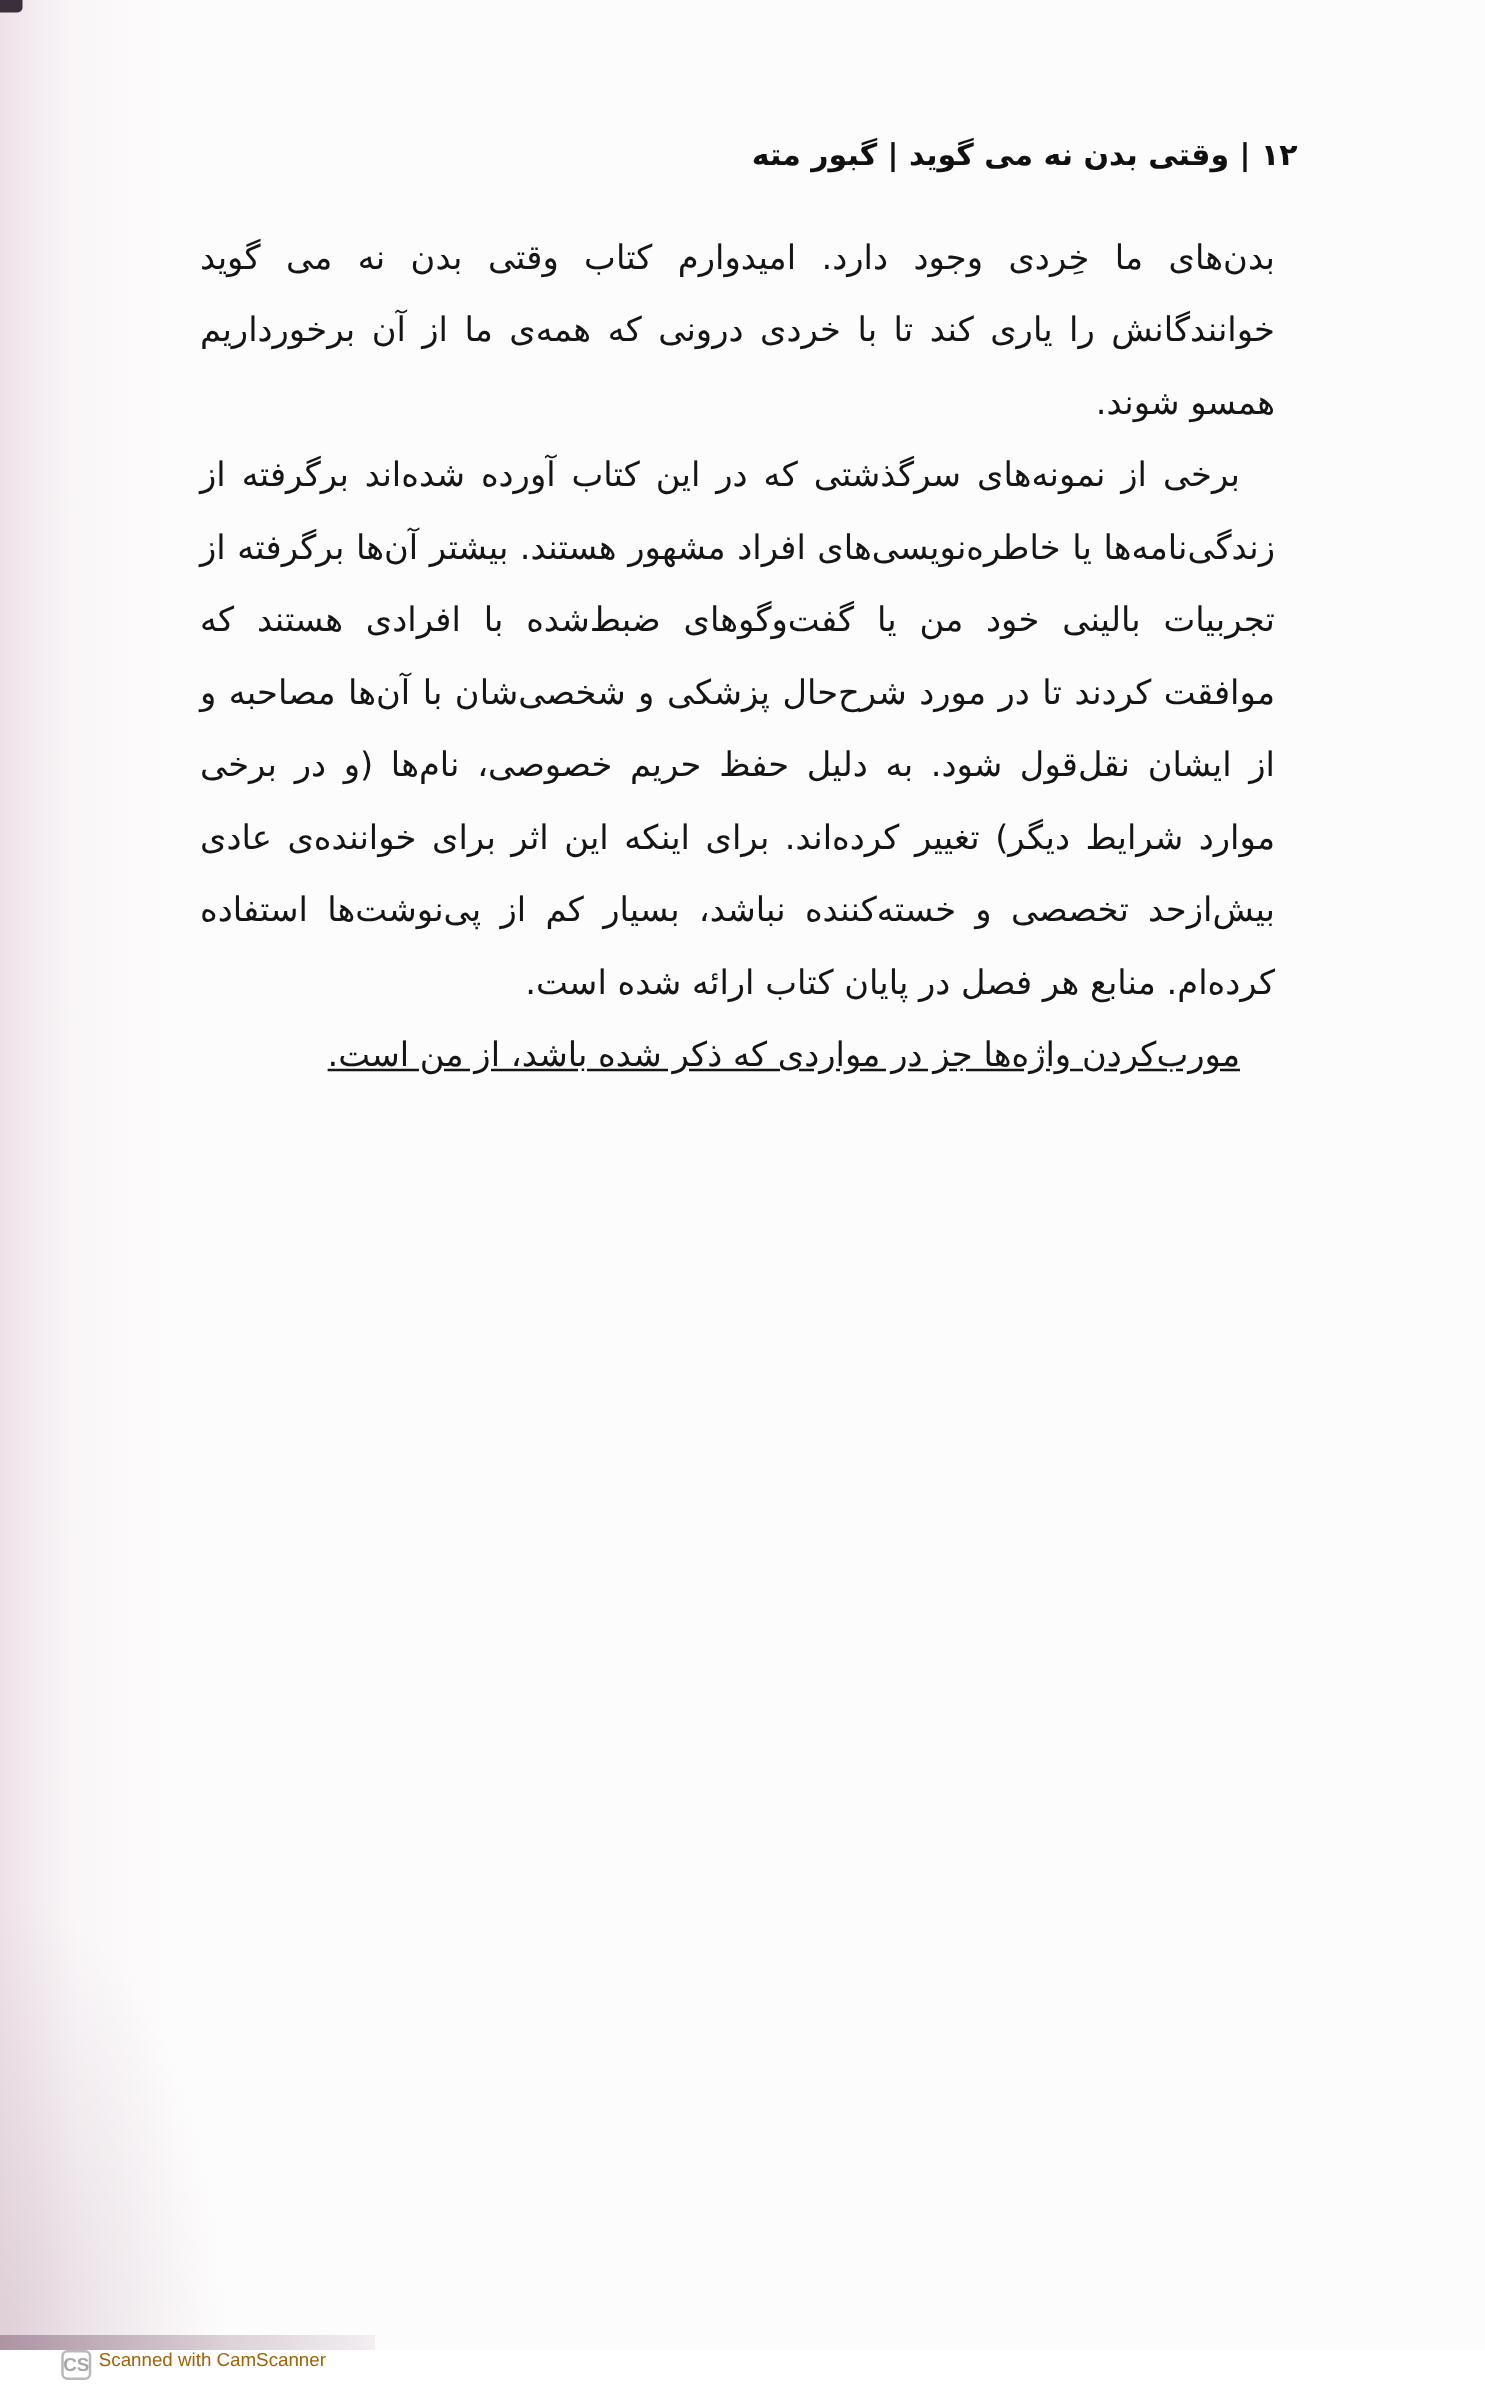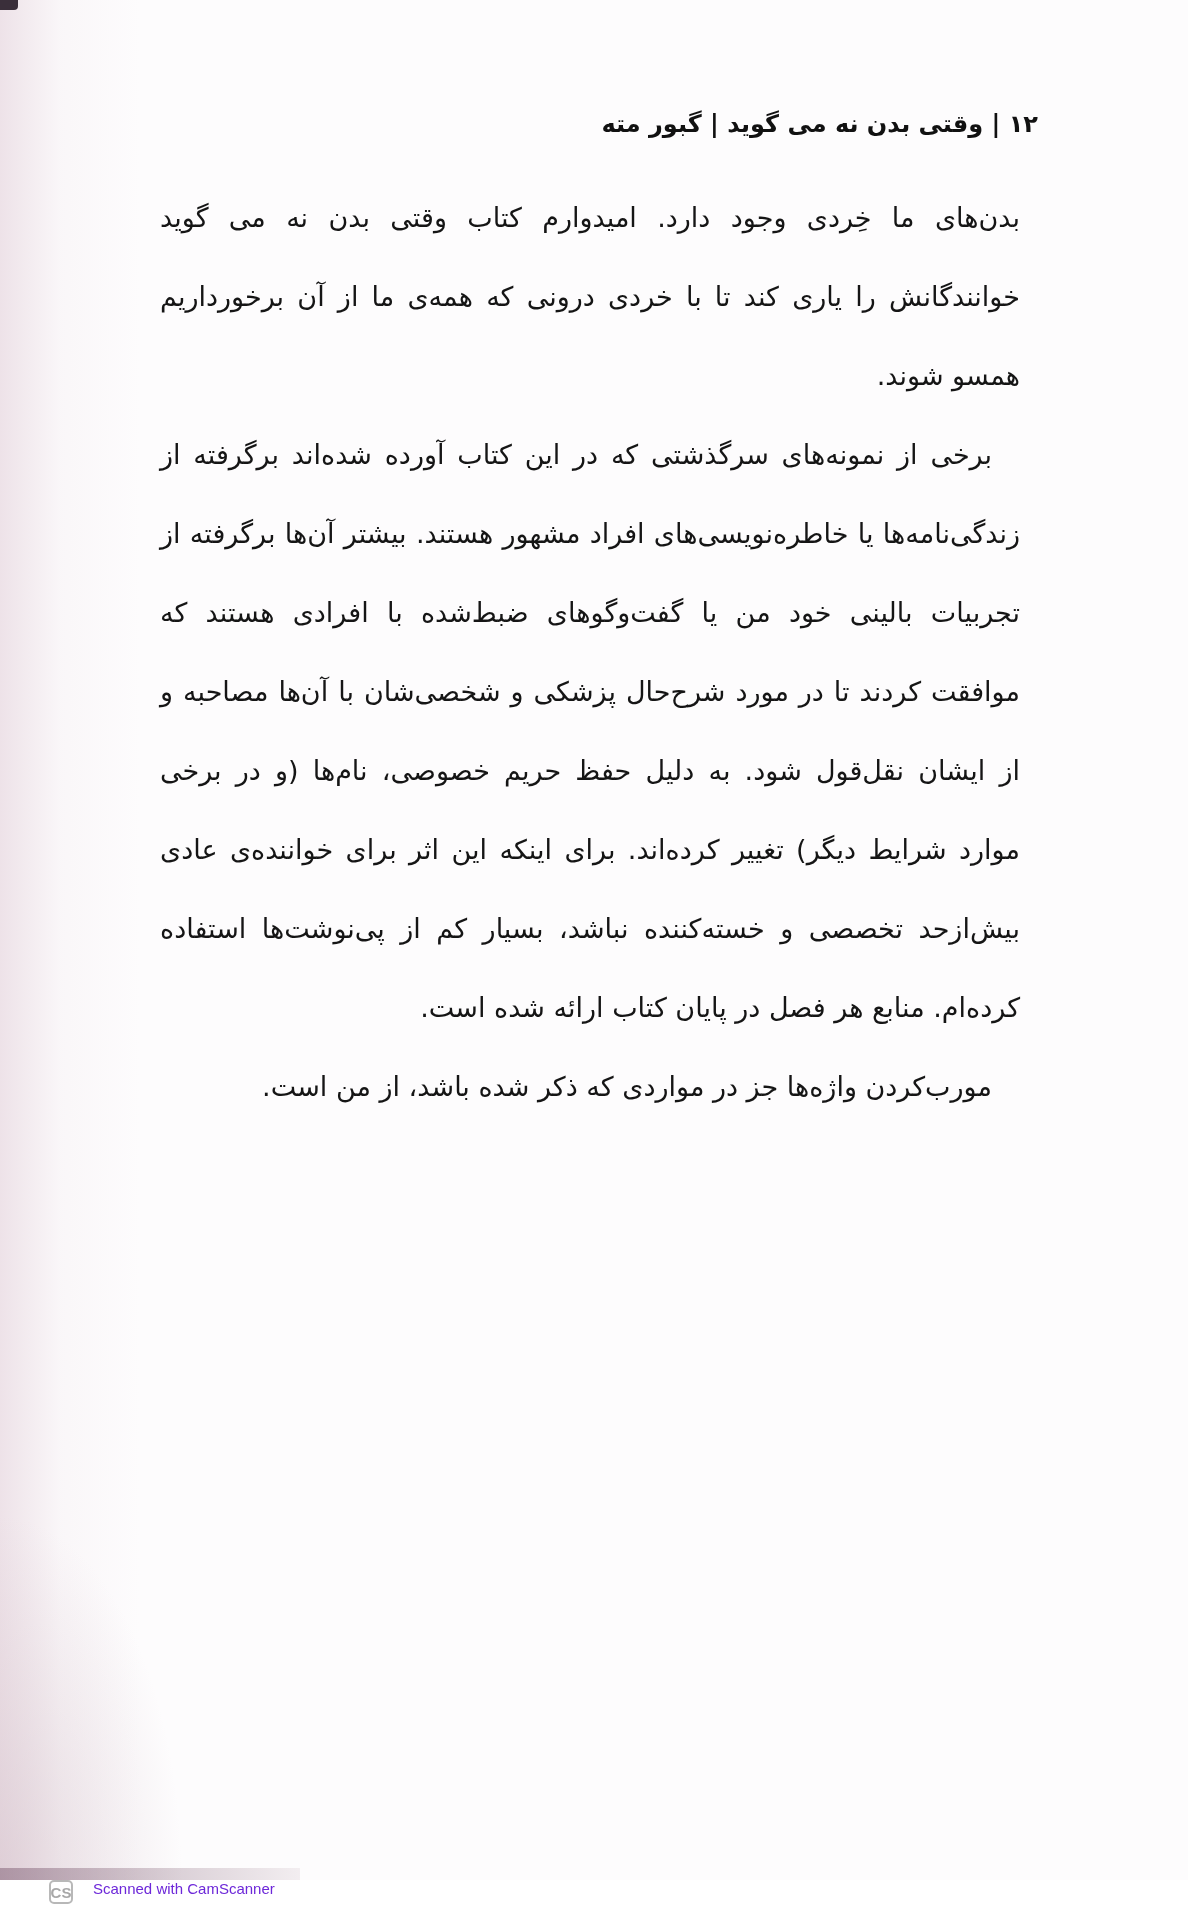--- a/index.html
+++ b/index.html
@@ -50,31 +50,32 @@
     }
     .body-text {
       position: absolute;
       top: 178px;
       left: 160px;
       width: 860px;
       direction: rtl;
       text-align: justify;
       text-align-last: right;
       font-size: 27px;
-      line-height: 79px;
+      line-height: 58px;
       color: #151515;
     }
     .body-text p {
       margin: 0;
     }
     .body-text p.indent {
       text-indent: 28px;
     }
     .body-text p.spaced {
       margin-top: 0;
+      text-decoration: underline;
     }
     .footer {
       position: absolute;
       left: 16px;
       top: 1880px;
       width: 1188px;
       height: 40px;
       background: #ffffff;
       display: flex;
       align-items: flex-start;
@@ -88,24 +89,24 @@
       color: #a8a8a8;
       font-family: "Liberation Sans", sans-serif;
       font-weight: bold;
       font-size: 15px;
       display: flex;
       align-items: center;
       justify-content: center;
       box-sizing: border-box;
     }
     .cs-text {
-      margin-left: 20px;
+      margin-left: 6px;
       font-family: "Liberation Sans", sans-serif;
       font-size: 15px;
-      color: #6d28d9;
+      color: #a16207;
     }
   </style>
 </head>
 <body>
 
 <div class="page">
   <div class="page-edge-mark"></div>
 
   <div class="running-head">۱۲ | وقتی بدن نه می گوید | گبور مته</div>
 

